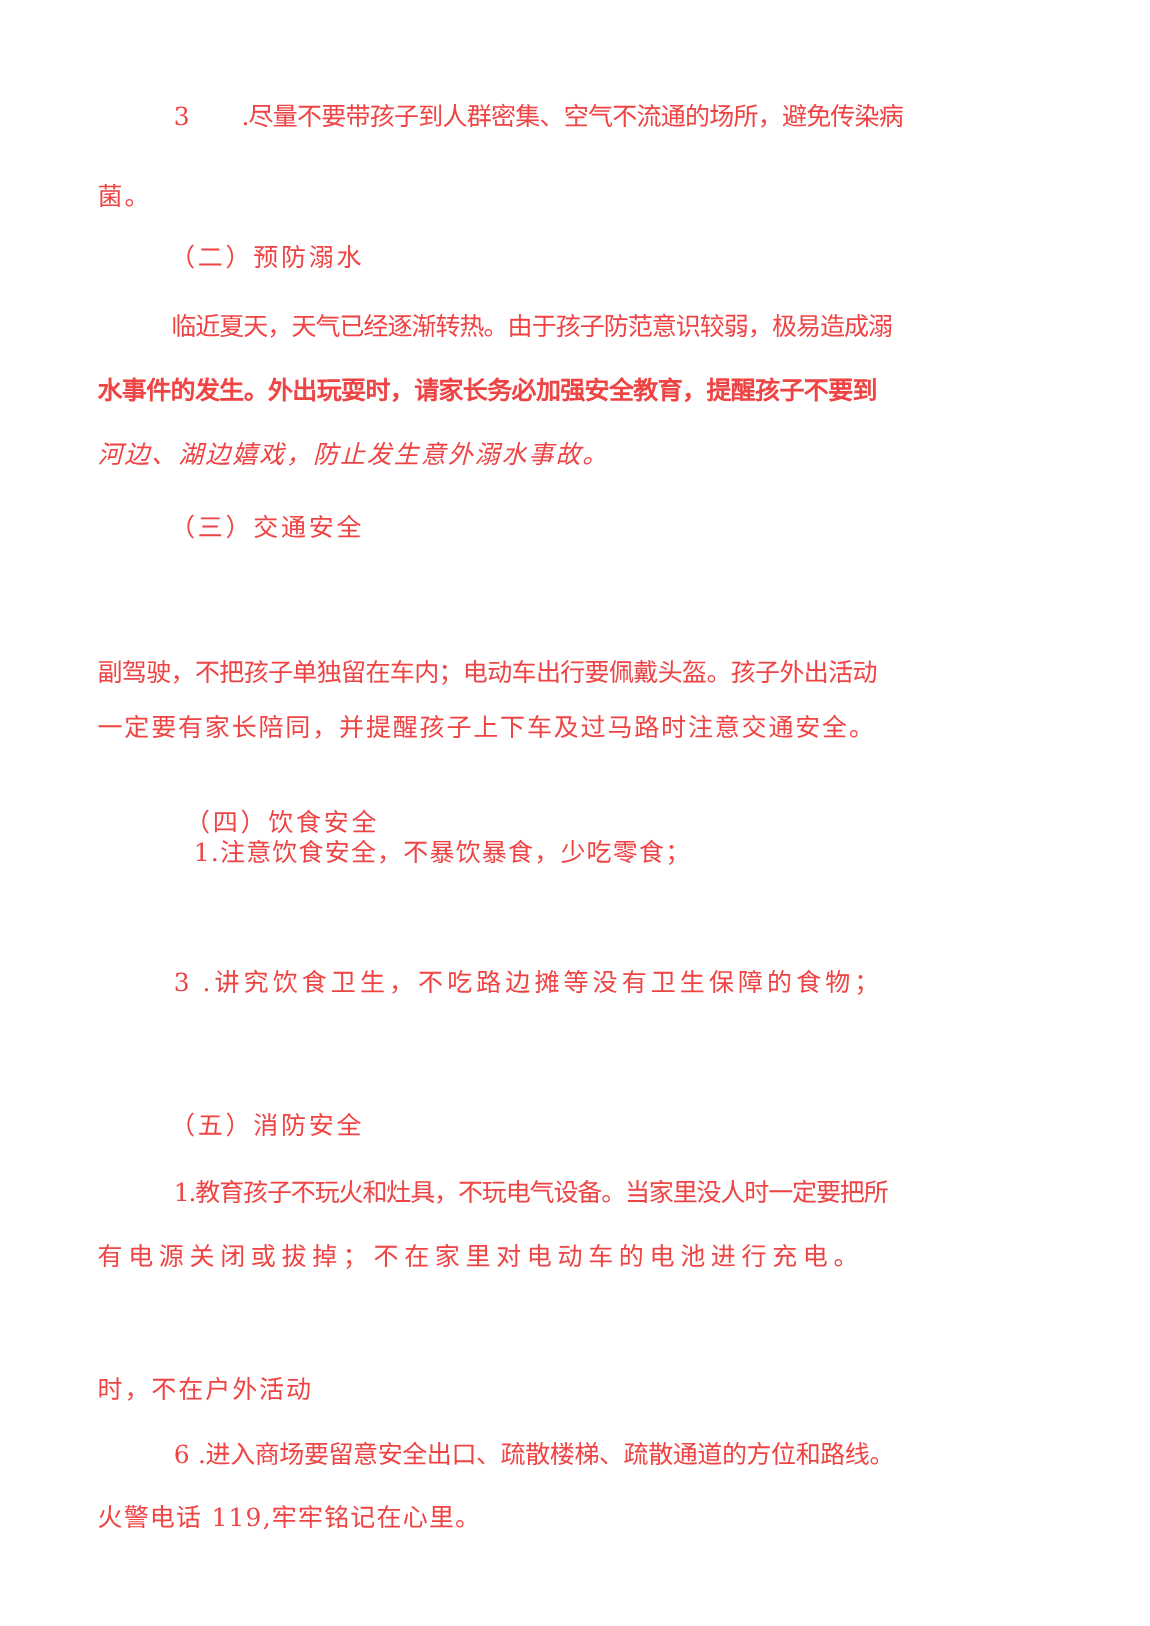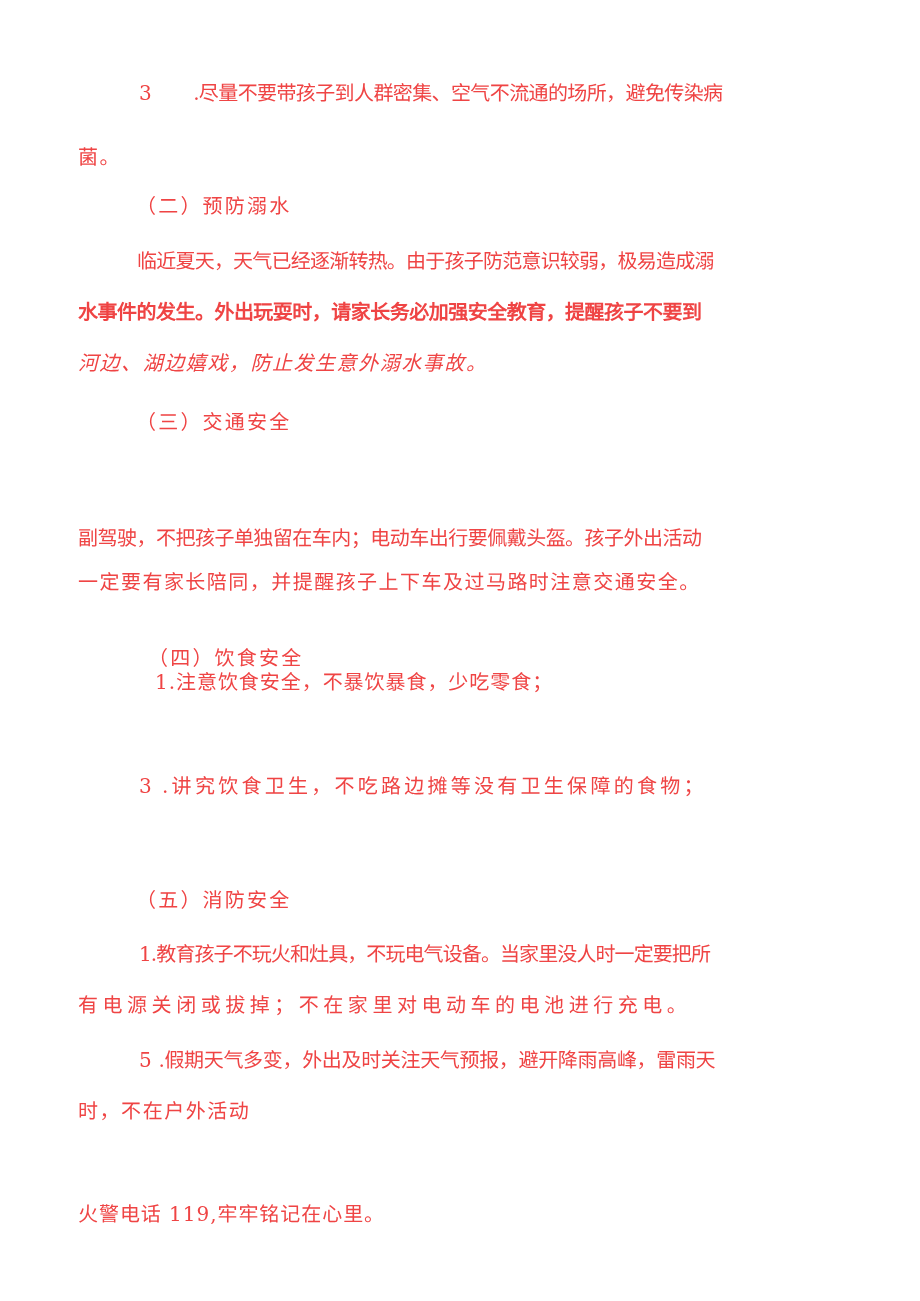--- a/index.html
+++ b/index.html
@@ -105,24 +105,24 @@
     <span>（五）消防安全</span>
   </div>
 
   <div class="line track-mid" style="left: 139px; top: 944px; letter-spacing: -0.904567px;">
     <span class="num">1.</span><span>教育孩子不玩火和灶具，不玩电气设备。当家里没人时一定要把所</span>
   </div>
   <div class="line track-mid" style="left: 78px; top: 995px; letter-spacing: 4.53286px;">
     <span>有电源关闭或拔掉；不在家里对电动车的电池进行充电。</span>
   </div>
 
-  <div class="line track-wide" style="left: 139px; top: 1050px; letter-spacing: -0.328289px;">
-    <span class="num">5</span><span class="gap-sm"></span><span>.假期天气多变，外出及时关注天气预报，避开降雨高峰，雷雨天</span>
-  </div>
   <div class="line track-wide" style="left:78px; top:1101px;">
     <span>时，不在户外活动</span>
   </div>
 
+  <div class="line track-wide" style="left: 139px; top: 1153px; letter-spacing: -0.328289px;">
+    <span class="num">6</span><span class="gap-sm"></span><span>.进入商场要留意安全出口、疏散楼梯、疏散通道的方位和路线。</span>
+  </div>
   <div class="line track-mid" style="left:78px; top:1204px;">
     <span>火警电话 119,牢牢铭记在心里。</span>
   </div>
 
 </div>
 
 </body></html>

